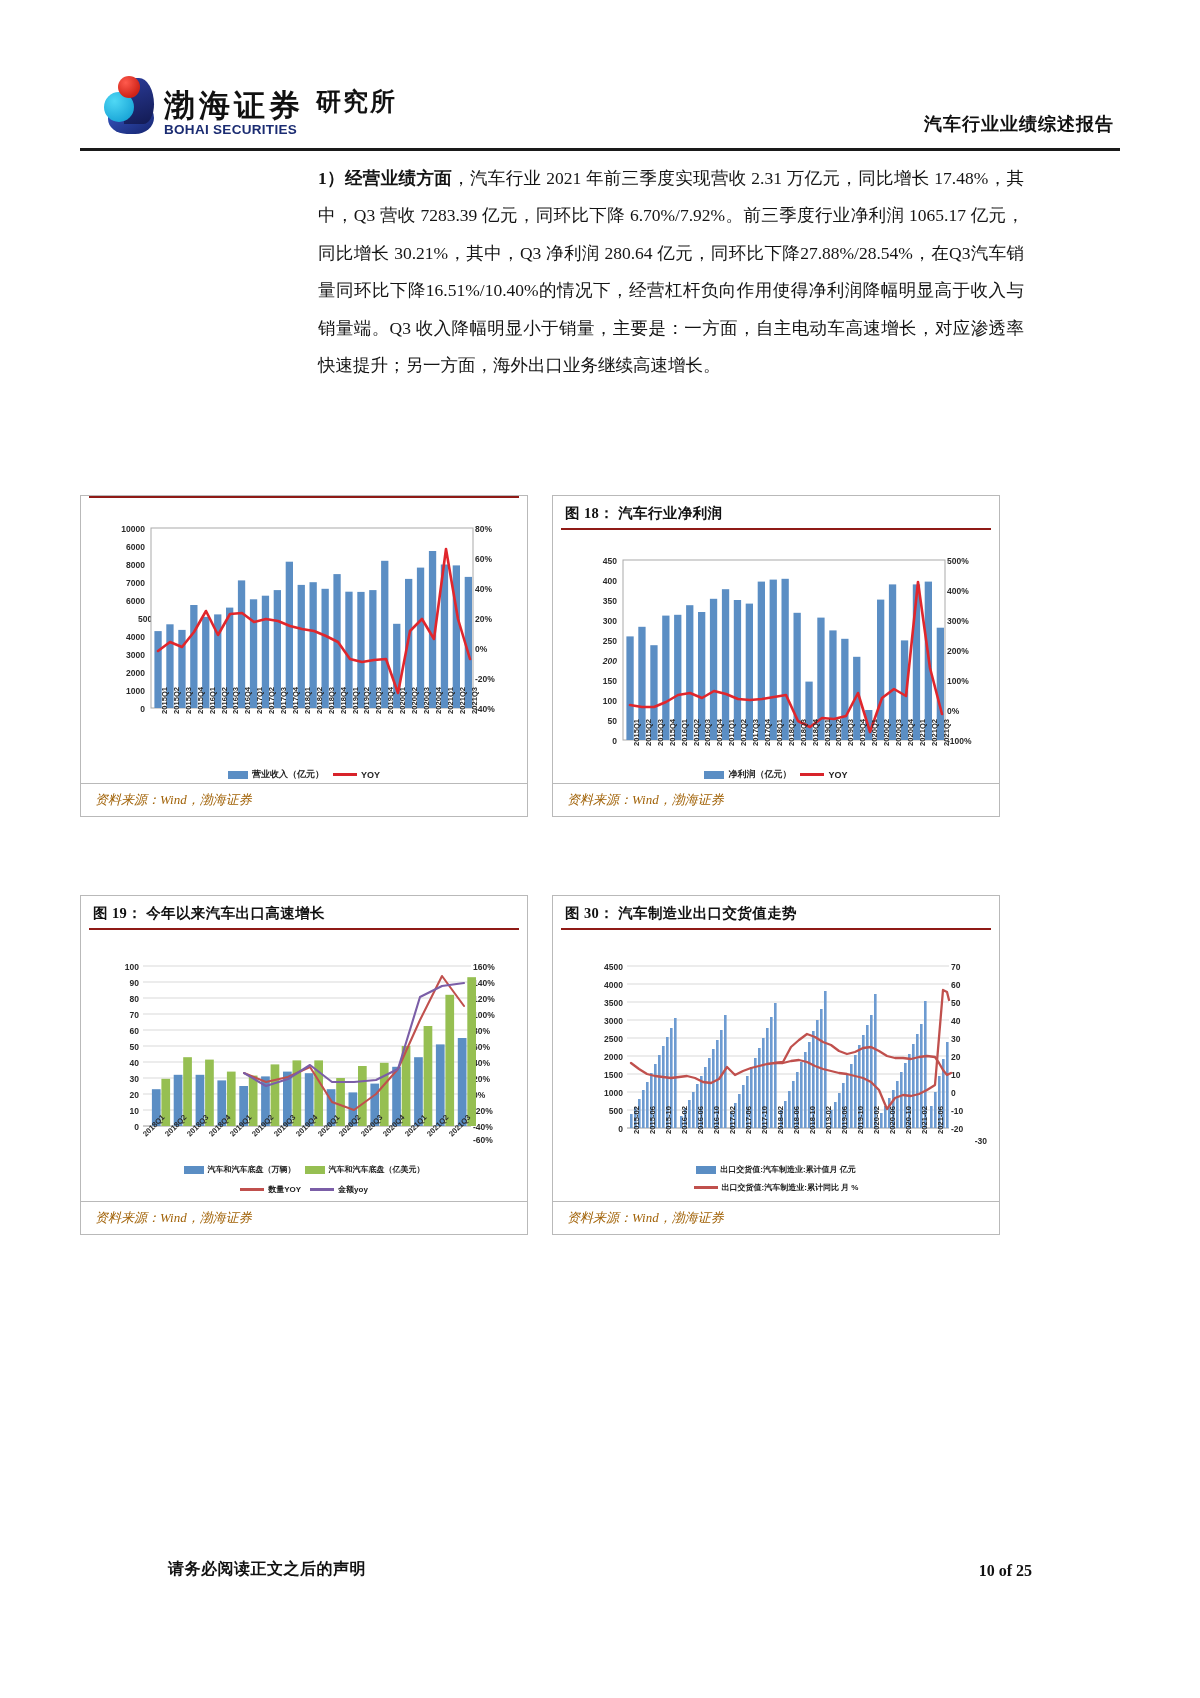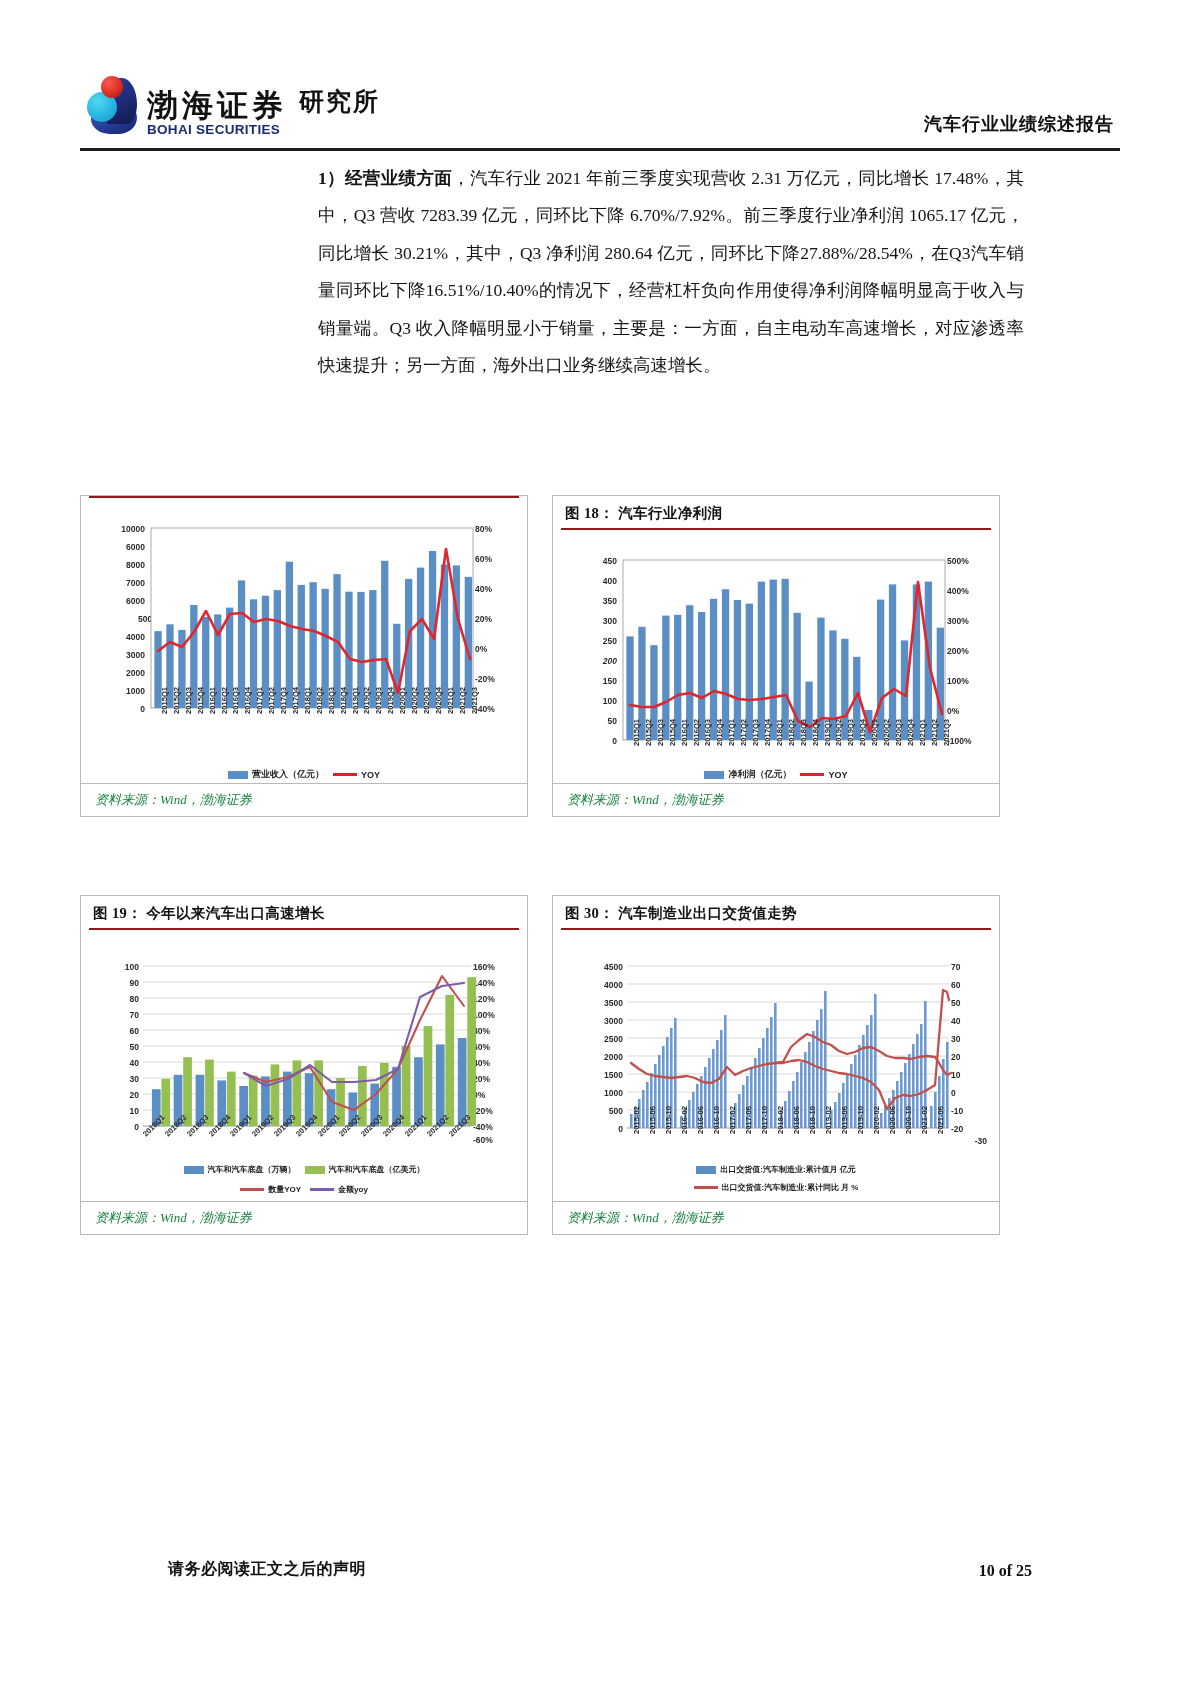--- a/index.html
+++ b/index.html
@@ -10,21 +10,21 @@
     font-family:"Liberation Serif", serif;
     color:#1a1a1a;
     position:relative;
     overflow:hidden;
   }
 
   
   .page-header{
     position:absolute; left:80px; top:60px; width:1040px; height:90px;
   }
-  .logo-wrap{ position:absolute; left:5px; top:14px; display:flex; }
+  .logo-wrap{ position:absolute; left:22px; top:14px; display:flex; }
   .logo-mark{ position:relative; width:56px; height:62px; margin-right:6px; }
   .logo-mark .blob-red{
     position:absolute; left:16px; top:2px; width:22px; height:22px; border-radius:50%;
     background:radial-gradient(circle at 35% 30%, #ff5a4d 0%, #cf2318 70%);
   }
   .logo-mark .blob-cyan{
     position:absolute; left:2px; top:18px; width:30px; height:30px; border-radius:50%;
     background:radial-gradient(circle at 35% 30%, #4fd8f5 0%, #1ba7d8 75%);
   }
   .logo-mark .blob-blue{
@@ -80,21 +80,21 @@
   }
   .fig-title{
     font-size:14.5px; font-weight:700; color:#111;
     padding:9px 10px 6px 12px; line-height:1.2;
     letter-spacing:0.4px;
   }
   .fig-title-rule{ height:2px; background:#8f1a16; margin:0 8px; }
   .fig-source{
     position:absolute; left:0; right:0; bottom:0;
     border-top:1px solid #b9b9b9;
-    font-size:13px; font-style:italic; color:#15803d;
+    font-size:13px; font-style:italic; color:#a16207;
     padding:7px 0 7px 14px;
     font-family:"Liberation Serif", serif;
   }
   .fig-plot{ position:relative; }
 
   
   .axis-label{
     position:absolute; font-family:"Liberation Sans", sans-serif;
     font-size:8.5px; font-weight:700; color:#2a2a2a;
     text-align:right; white-space:nowrap;

